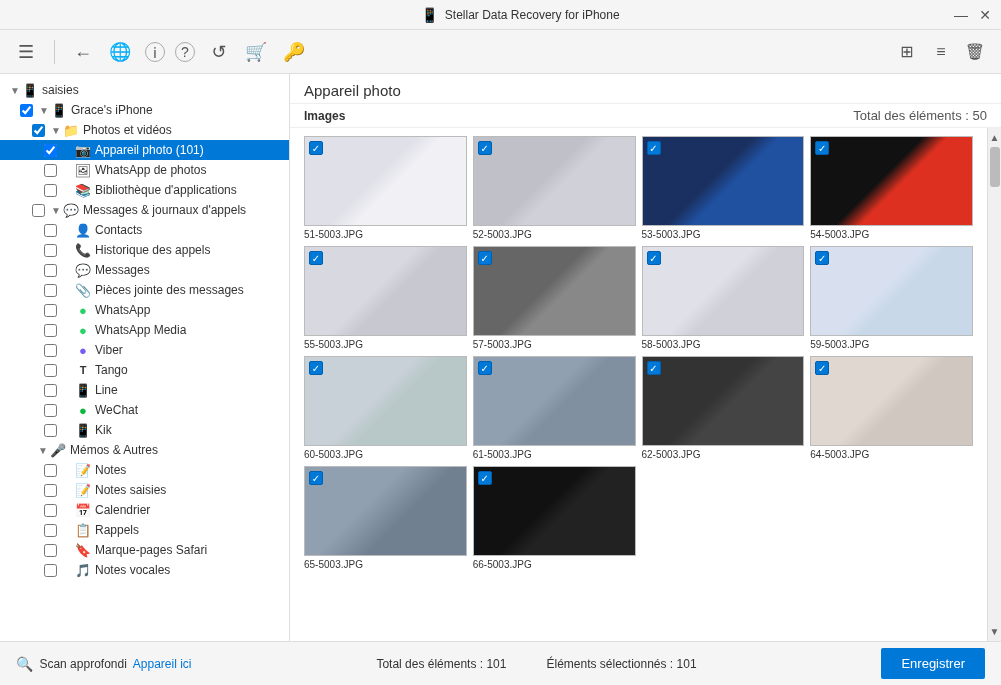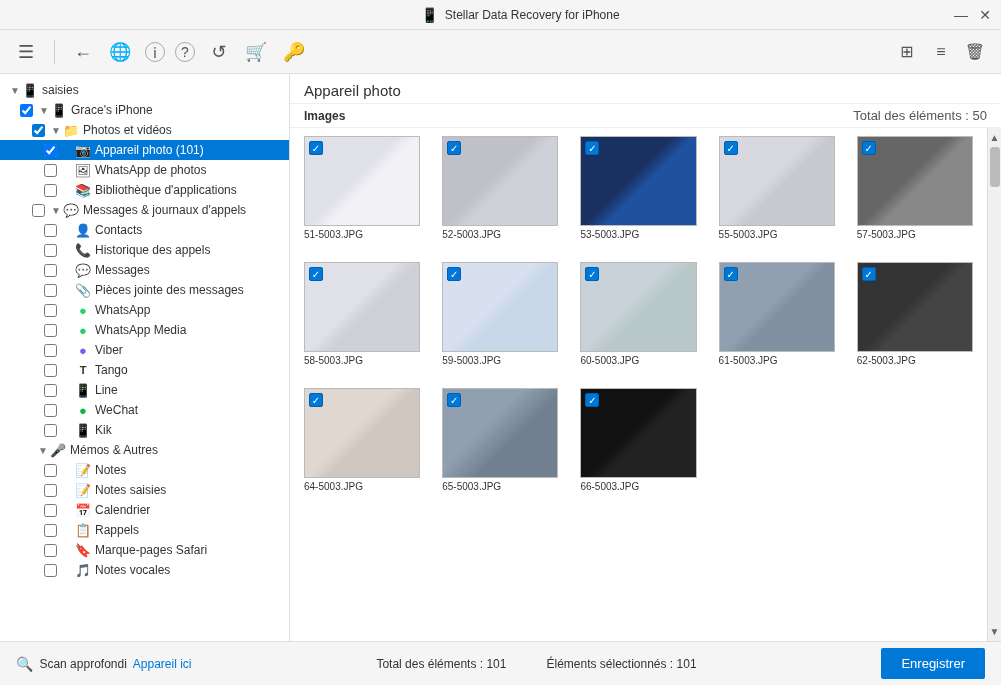--- a/index.html
+++ b/index.html
@@ -158,22 +158,22 @@
       font-size: 13px;
       color: #555;
     }
     .image-grid-container {
       flex: 1;
       overflow-y: auto;
       padding: 8px 14px;
     }
     .image-grid {
       display: grid;
-      grid-template-columns: repeat(5, 1fr);
-      gap: 22px;
+      grid-template-columns: repeat(4, 1fr);
+      gap: 6px;
     }
     .image-item {
       display: flex;
       flex-direction: column;
       align-items: flex-start;
     }
     .image-thumb {
       width: 100%;
       height: 90px;
       background: #c8c8c8;
@@ -514,20 +514,26 @@
       </div>
       <div class="image-label">52-5003.JPG</div>
     </div>
             <div class="image-item">
       <div class="image-thumb thumb-53" style="background: linear-gradient(135deg, #1a3060 45%, #2050a0 55%);">
         <div class="check-overlay"></div>
       </div>
       <div class="image-label">53-5003.JPG</div>
     </div>
             <div class="image-item">
+      <div class="image-thumb thumb-54" style="background: linear-gradient(135deg, #111111 45%, #dd3020 55%);">
+        <div class="check-overlay"></div>
+      </div>
+      <div class="image-label">54-5003.JPG</div>
+    </div>
+            <div class="image-item">
       <div class="image-thumb thumb-55" style="background: linear-gradient(135deg, #d8d8e0 45%, #c8c8d0 55%);">
         <div class="check-overlay"></div>
       </div>
       <div class="image-label">55-5003.JPG</div>
     </div>
             <div class="image-item">
       <div class="image-thumb thumb-57" style="background: linear-gradient(135deg, #666666 45%, #888888 55%);">
         <div class="check-overlay"></div>
       </div>
       <div class="image-label">57-5003.JPG</div>

